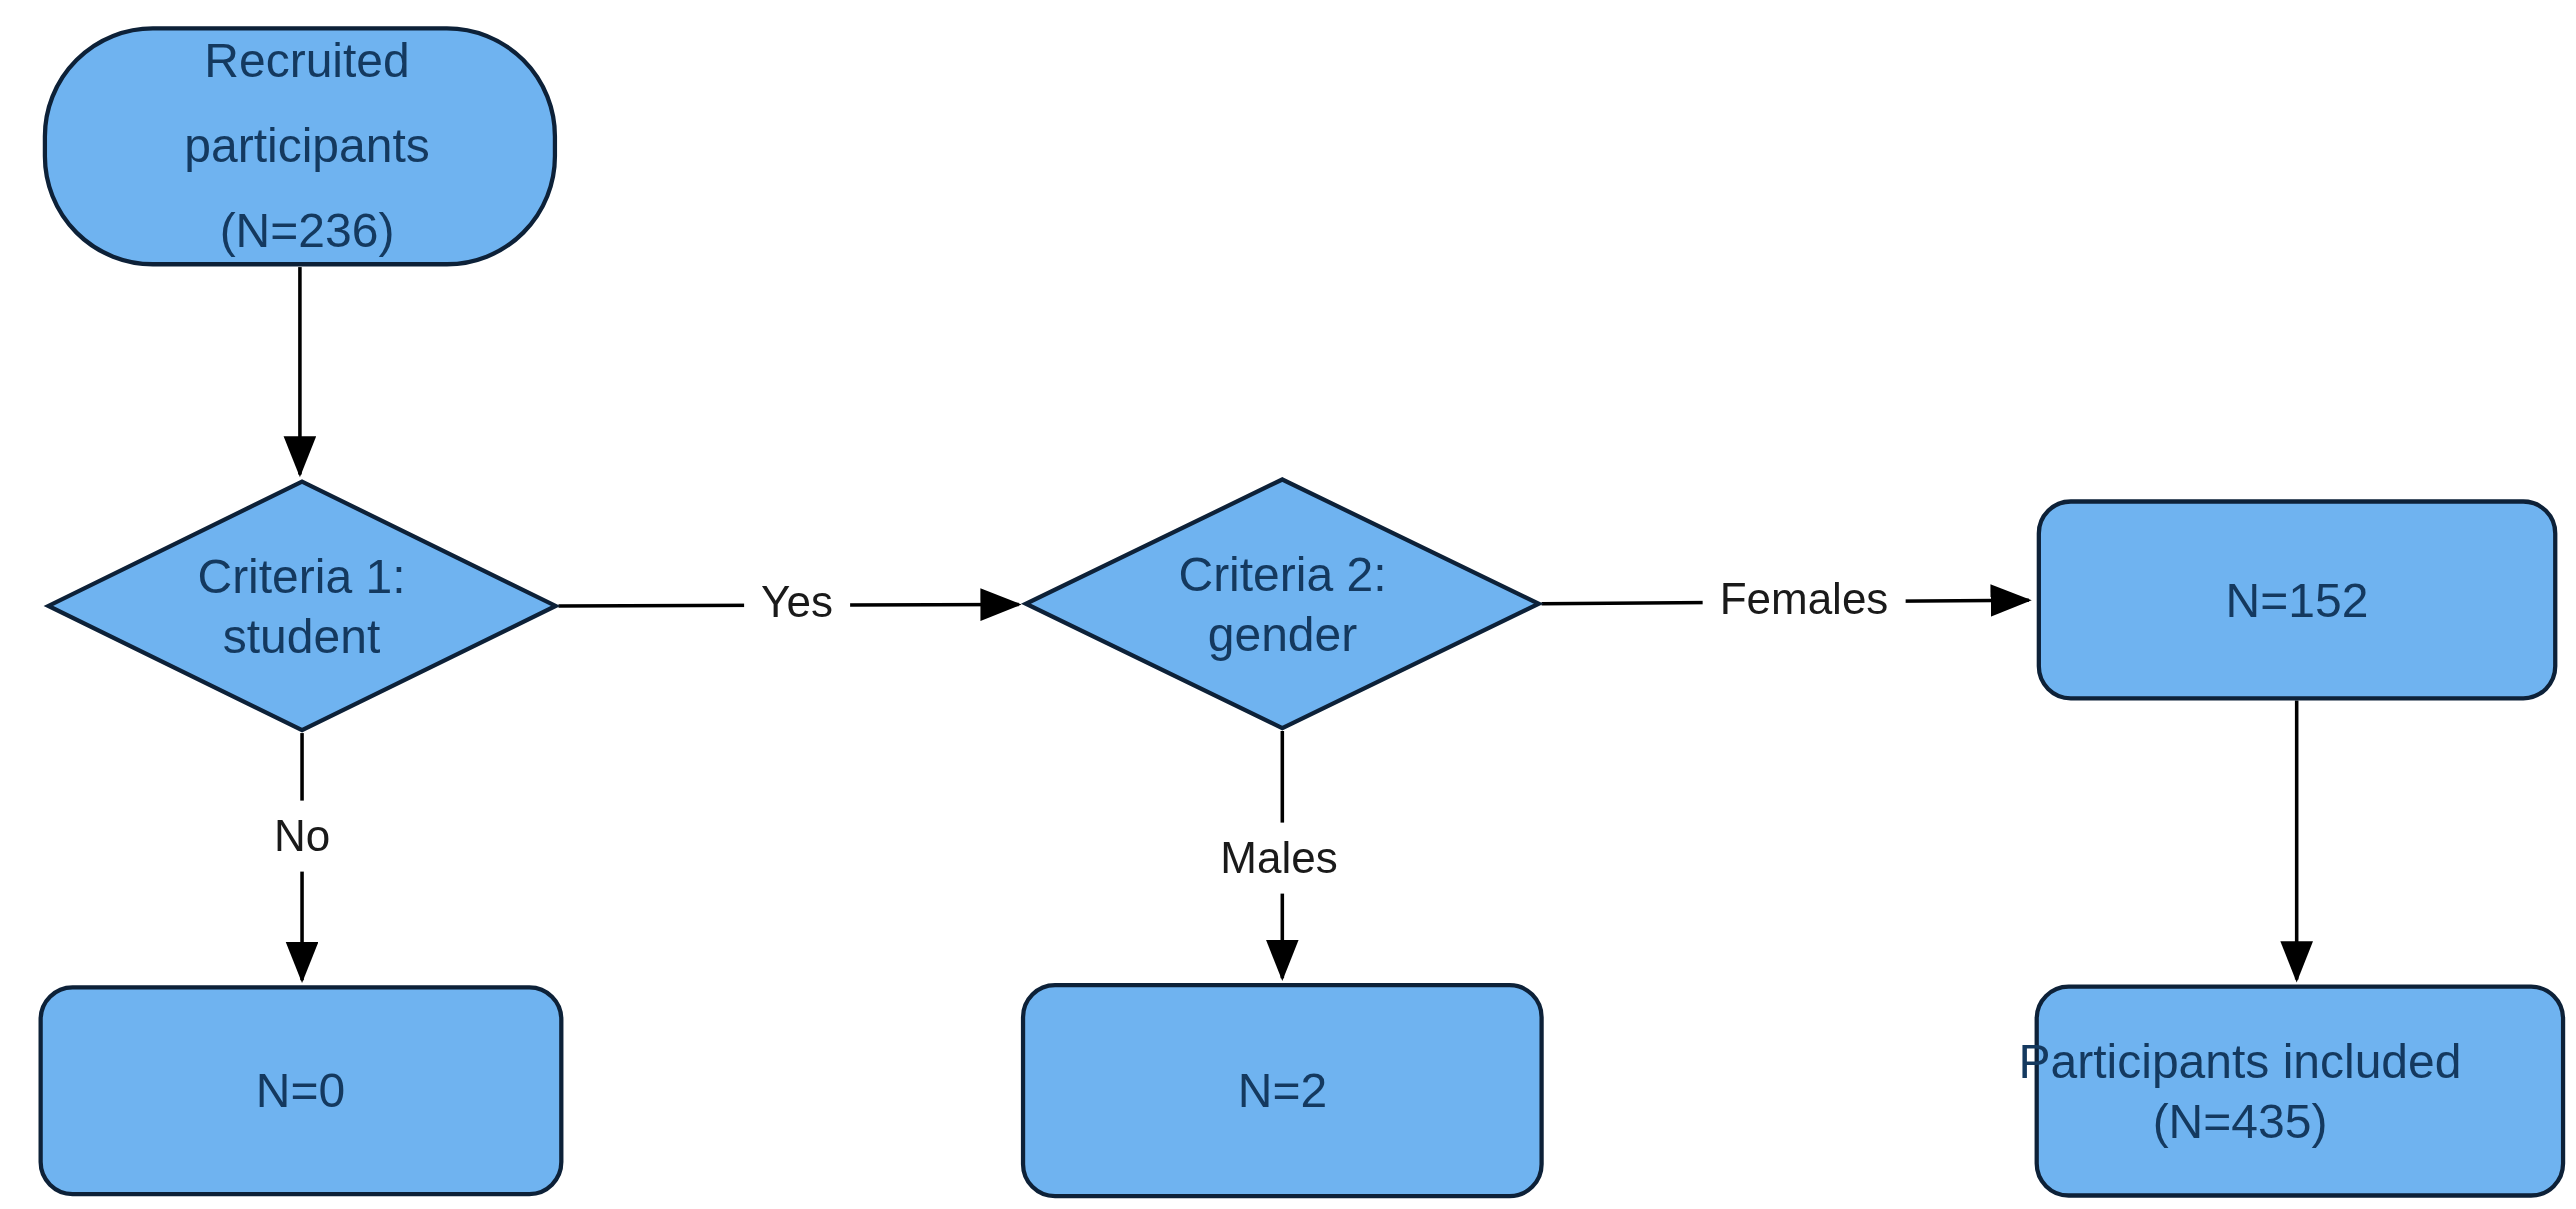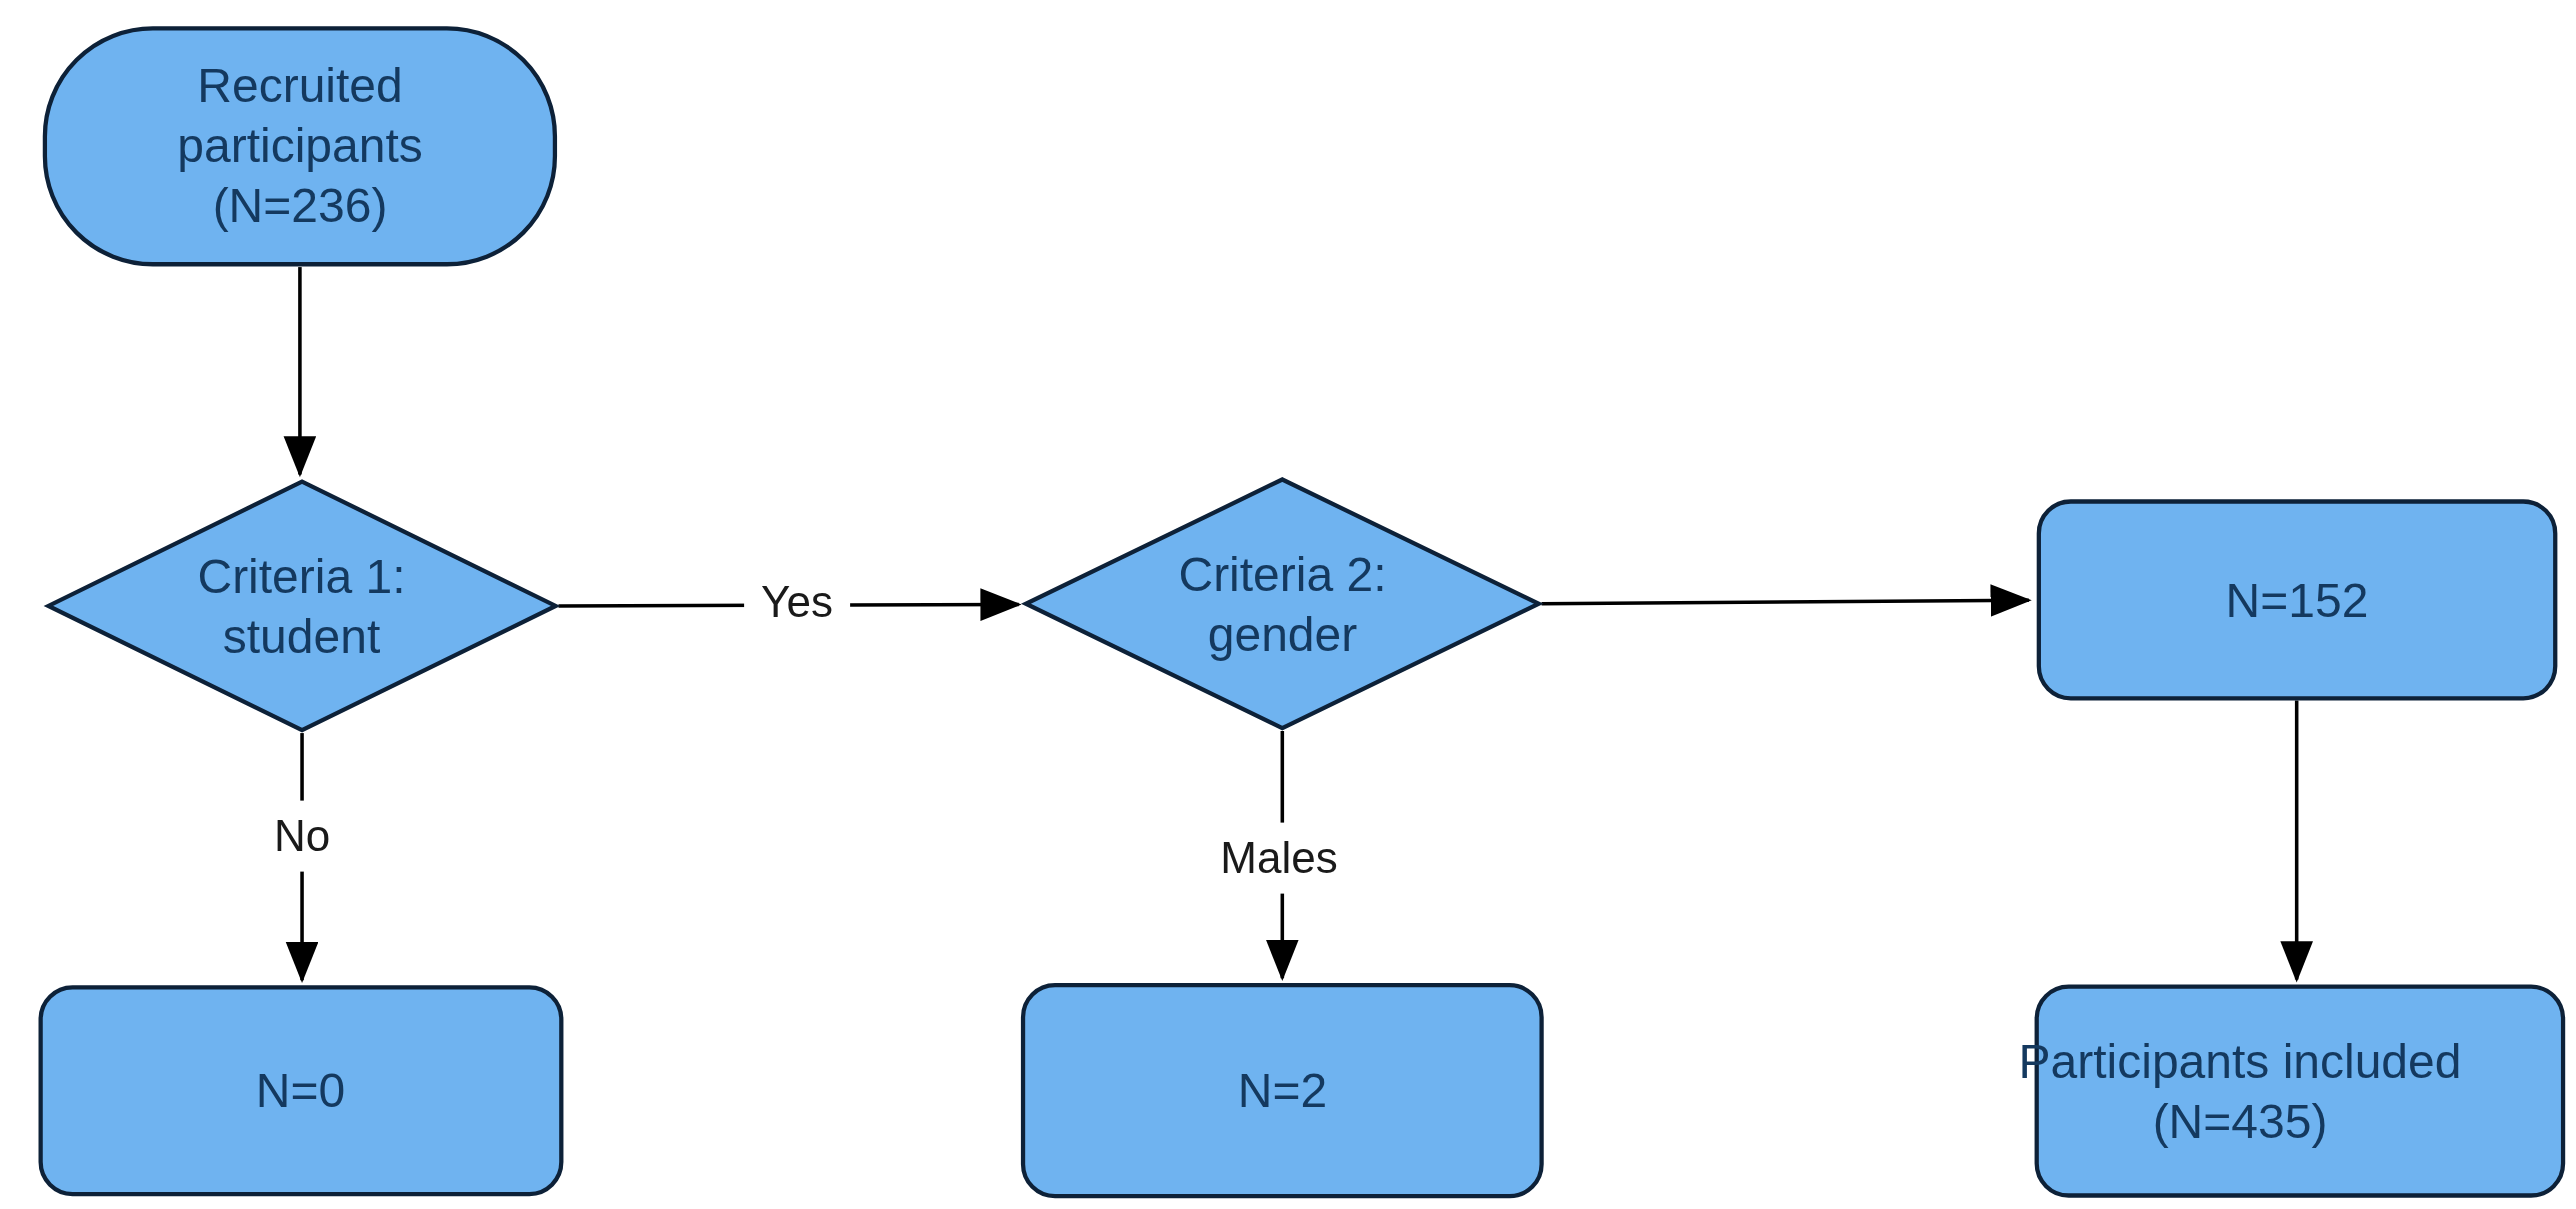--- a/index.html
+++ b/index.html
@@ -85,21 +85,21 @@
 
     <rect class="shape" x="63" y="40" width="718" height="332" rx="152" ry="152"></rect>
     <polygon class="shape" points="425,678 782,853 425,1028 68,853"></polygon>
     <polygon class="shape" points="1805,675 2166,850 1805,1025 1444,850"></polygon>
     <rect class="shape" x="2870" y="706" width="727" height="277" rx="45" ry="45"></rect>
     <rect class="shape" x="57" y="1390" width="733" height="291" rx="45" ry="45"></rect>
     <rect class="shape" x="1440" y="1387" width="730" height="297" rx="45" ry="45"></rect>
     <rect class="shape" x="2867" y="1389" width="741" height="294" rx="45" ry="45"></rect>
   </svg>
 
-  <div class="node-text" style="left:45px; top:28px; width:510px; height:236px;">
+  <div class="node-text" style="left:52px; top:28px; width:510px; height:236px;gap:25px;">
     <span>Recruited</span>
     <span>participants</span>
     <span>(N=236)</span>
   </div>
 
   <div class="node-text" style="left:48px; top:482px; width:507px; height:249px;">
     <span>Criteria 1:</span>
     <span>student</span>
   </div>
 
@@ -120,16 +120,17 @@
     <span>N=2</span>
   </div>
 
   <div class="node-text" style="left:1977px; top:987px; width:526px; height:209px;">
     <span>Participants included</span>
     <span>(N=435)</span>
   </div>
 
   <div class="edge-label" style="left:797px; top:602px;">Yes</div>
   <div class="edge-label" style="left:302px; top:836px;">No</div>
+  <div class="edge-label" style="left:1804px; top:599px;">Females</div>
   <div class="edge-label" style="left:1279px; top:858px;">Males</div>
 
 </div>
 
 
 </body></html>

